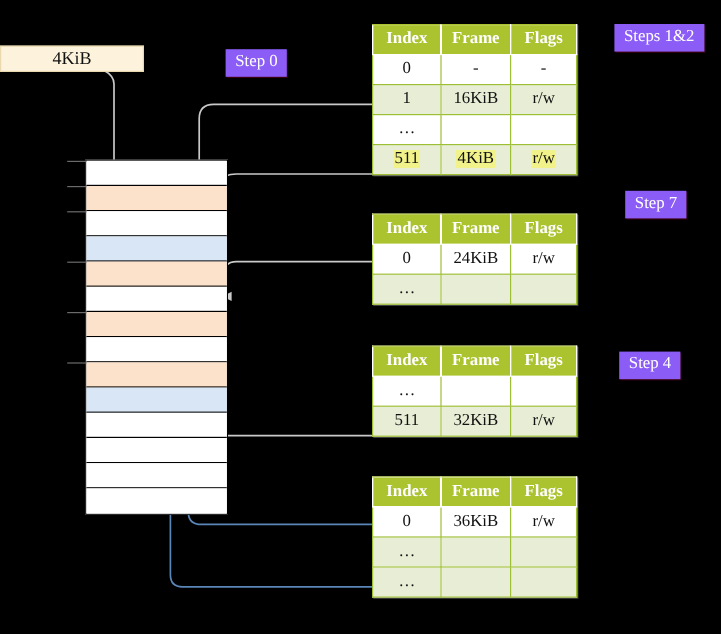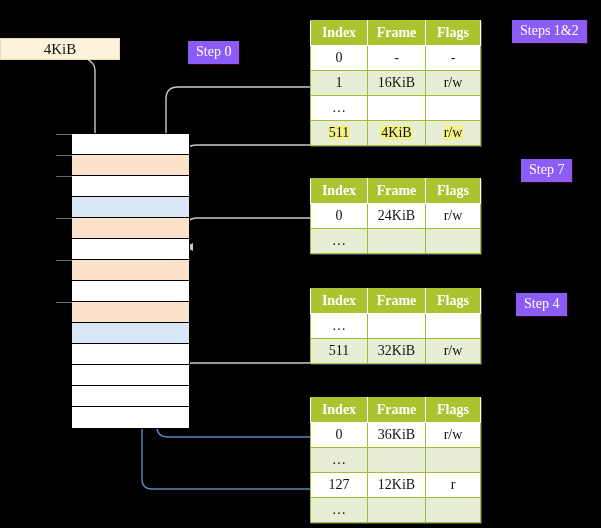--- a/index.html
+++ b/index.html
@@ -307,25 +307,20 @@
         <tr>
           <td>0</td>
           <td>36KiB</td>
           <td>r/w</td>
         </tr>
         <tr class="alt">
           <td>…</td>
           <td></td>
           <td></td>
         </tr>
-        <tr>
-          <td>127</td>
-          <td>12KiB</td>
-          <td>r</td>
-        </tr>
         <tr class="alt">
           <td>…</td>
           <td></td>
           <td></td>
         </tr>
       </tbody>
   </table>
 
 </div>
 

